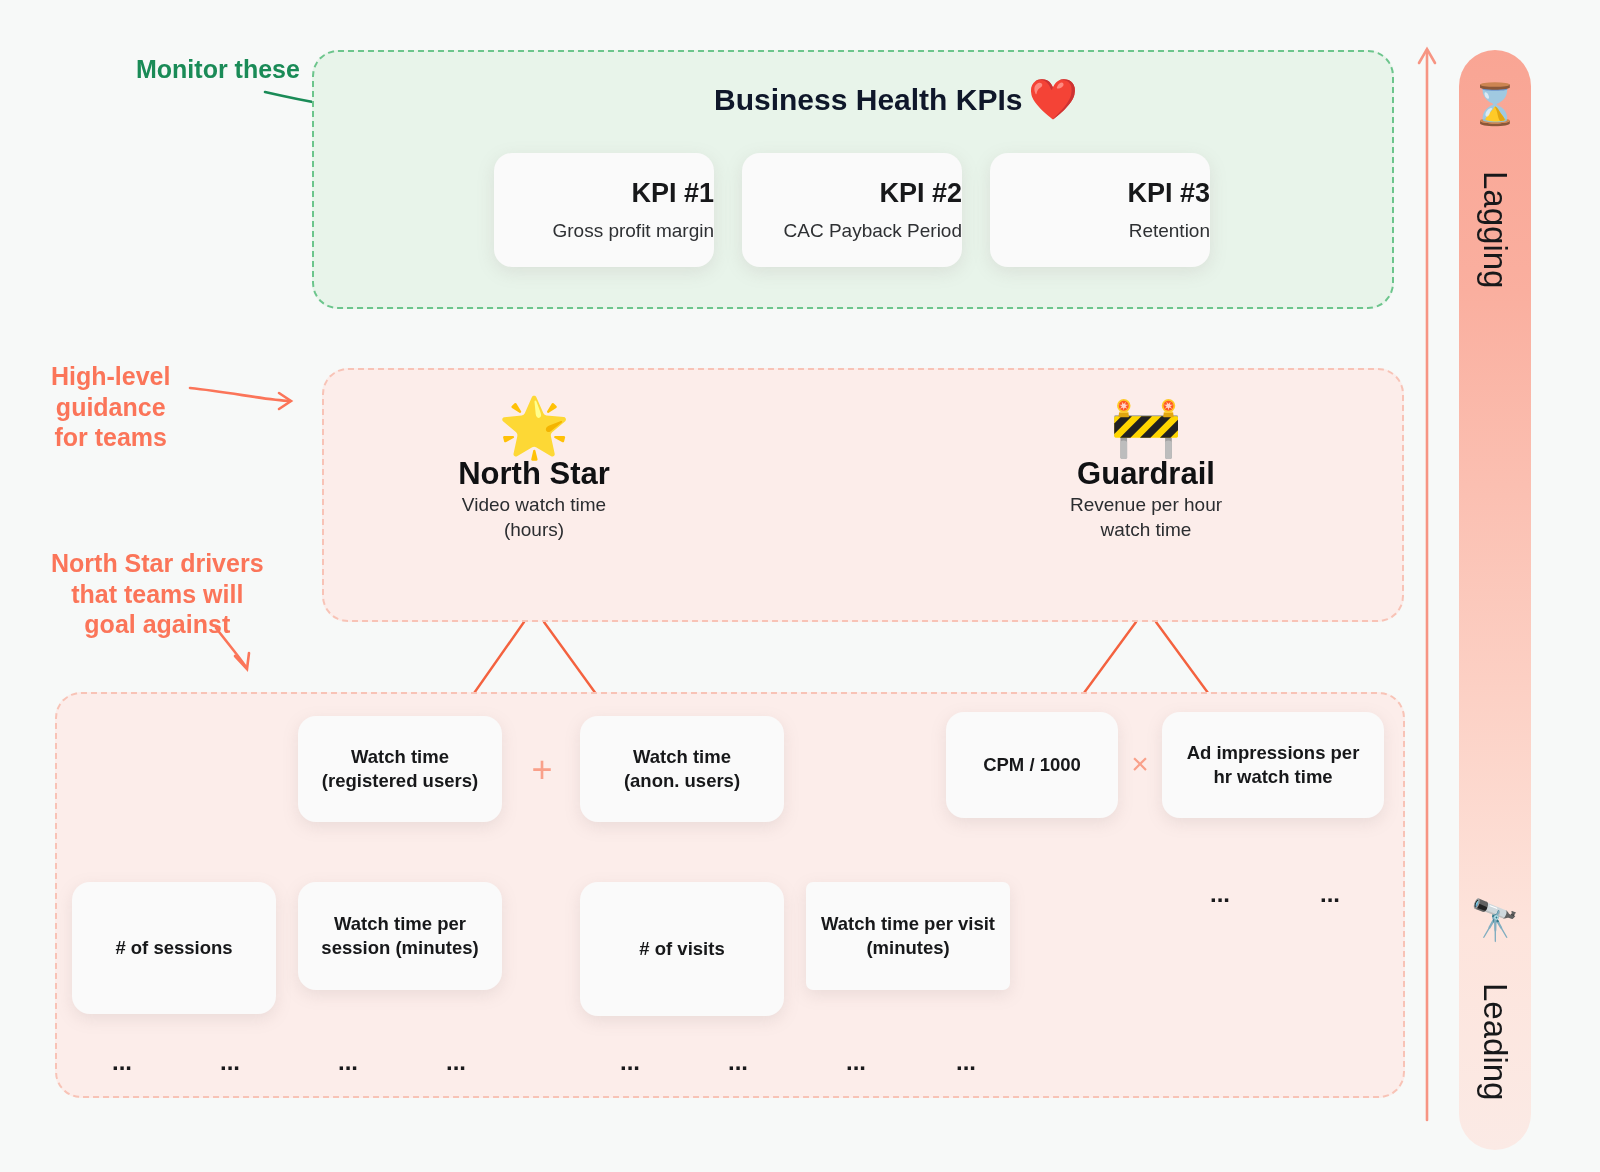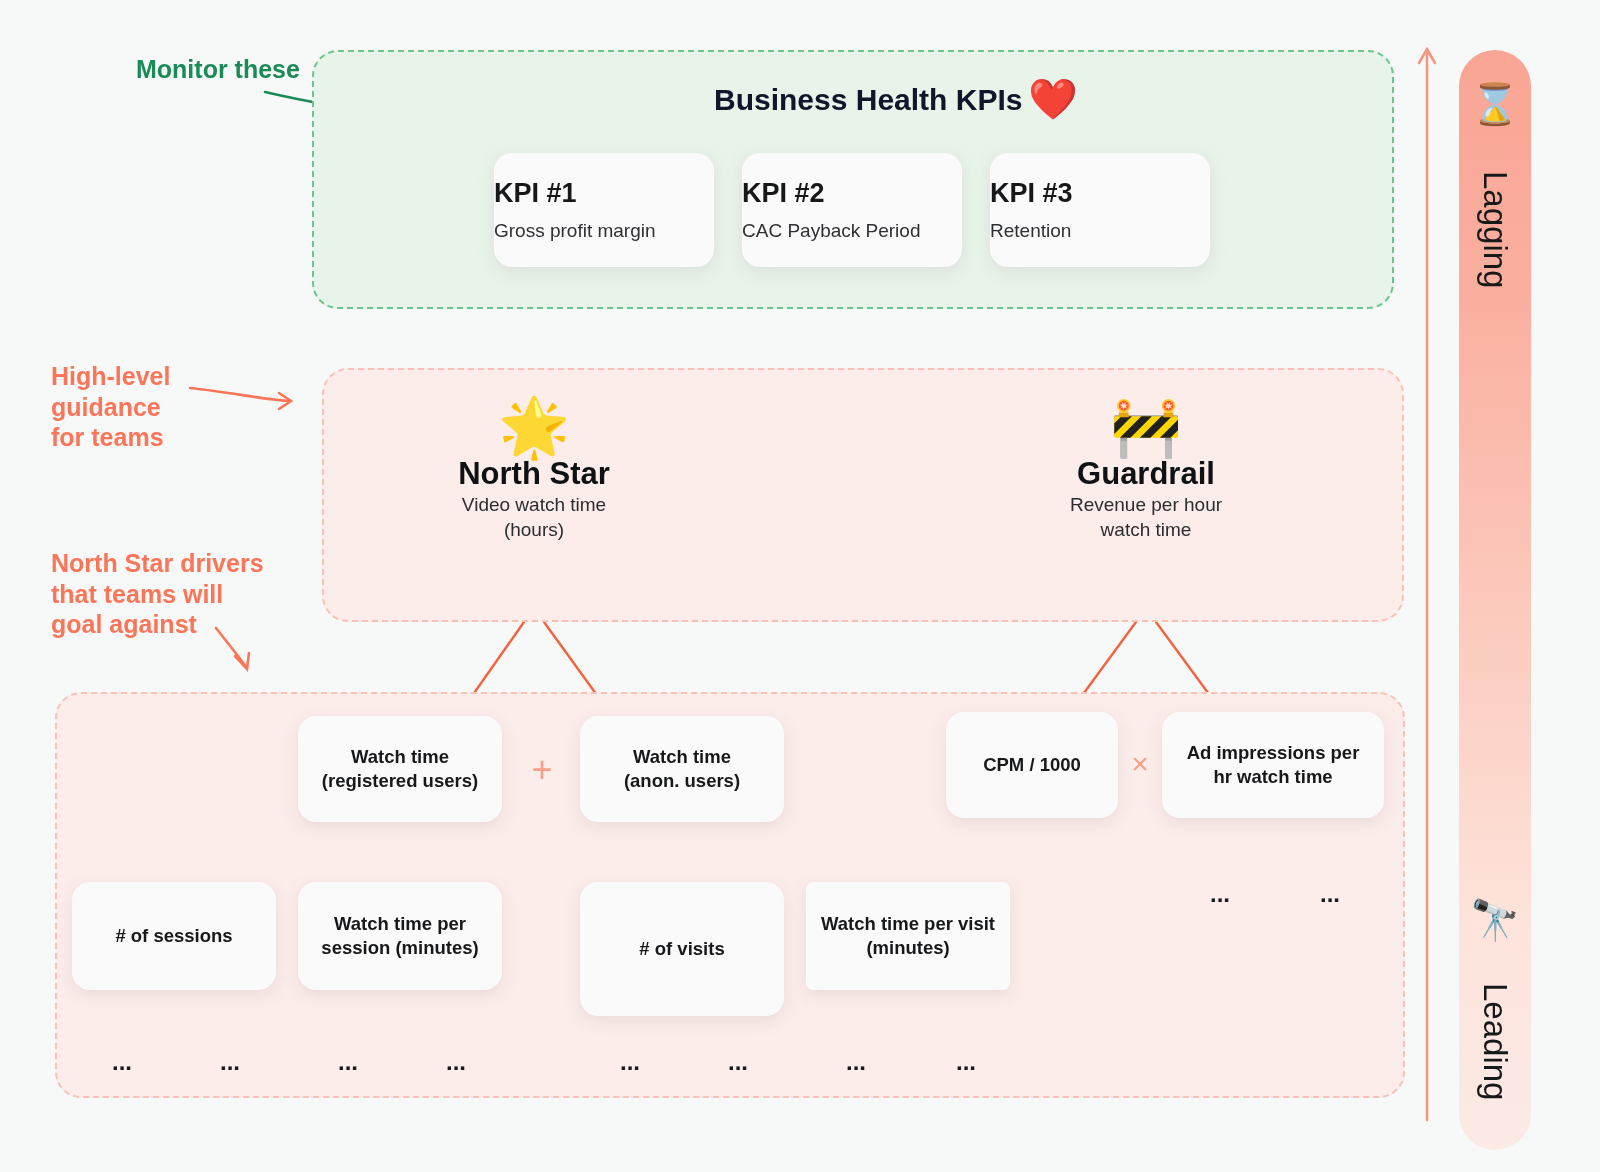--- a/index.html
+++ b/index.html
@@ -8,21 +8,21 @@
     background:#f7f9f8;
     font-family:"Liberation Sans", sans-serif;
     overflow:hidden;
     position:relative;
   }
   #stage{position:absolute;left:0;top:0;width:1600px;height:1172px;}
 
   
   .annot{position:absolute;font-weight:bold;line-height:1.22;white-space:pre-line;}
   .annot.green{color:#1a8b57;font-size:25px;}
-  .annot.coral{color:#fb7559;font-size:25px;}
+  .annot.coral{color:#fb7559;font-size:25px;text-align:center;}
 
   
   .panel{position:absolute;border-radius:26px;box-sizing:border-box;}
   .panel.green{
     background:#e8f4ea;
     border:2.5px dashed #6cc58c;
   }
   .panel.pink{
     background:#fcedea;
     border:2.5px dashed #f8c3b6;
@@ -36,21 +36,21 @@
   }
   .section-emoji{position:absolute;font-size:40px;line-height:1;}
 
   
   .card{
     position:absolute;
     background:#fafafa;
     border-radius:18px;
     box-shadow:0 5px 18px rgba(140,125,125,.16);
     display:flex;flex-direction:column;
-    align-items:flex-start;justify-content:center;
+    align-items:flex-end;justify-content:center;
     text-align:center;
     box-sizing:border-box;
   }
   .kpi-title{font-size:27px;font-weight:bold;color:#17181a;margin-bottom:11px;}
   .kpi-sub{font-size:19px;color:#2e3033;font-weight:400;}
 
   .metric-box{
     position:absolute;
     background:#fafafa;
     border-radius:18px;
@@ -200,21 +200,21 @@
 (registered users)</div>
   <div class="op" style="left:524px;top:752px;width:36px;height:36px;">+</div>
   <div class="metric-box" style="left:580px;top:716px;width:204px;height:106px;white-space:pre-line;">Watch time
 (anon. users)</div>
 
   <div class="metric-box" style="left:946px;top:712px;width:172px;height:106px;white-space:pre-line;">CPM / 1000</div>
   <div class="op" style="left:1124px;top:748px;width:32px;height:32px;font-size:30px;">×</div>
   <div class="metric-box" style="left:1162px;top:712px;width:222px;height:106px;white-space:pre-line;">Ad impressions per
 hr watch time</div>
 
-  <div class="metric-box" style="left:72px;top:882px;width:204px;height:108px;white-space:pre-line;"># of sessions</div>
+  <div class="metric-box" style="left:72px;top:882px;width:204px;height:132px;white-space:pre-line;"># of sessions</div>
   <div class="metric-box" style="left:298px;top:882px;width:204px;height:108px;white-space:pre-line;">Watch time per
 session (minutes)</div>
   <div class="metric-box" style="left:580px;top:882px;width:204px;height:134px;white-space:pre-line;"># of visits</div>
   <div class="metric-box" style="left:806px;top:882px;width:204px;height:108px;white-space:pre-line;border-radius:7px;">Watch time per visit
 (minutes)</div>
 
   <div class="dots" style="left:112px;top:1050px;">...</div>
   <div class="dots" style="left:220px;top:1050px;">...</div>
   <div class="dots" style="left:338px;top:1050px;">...</div>
   <div class="dots" style="left:446px;top:1050px;">...</div>

